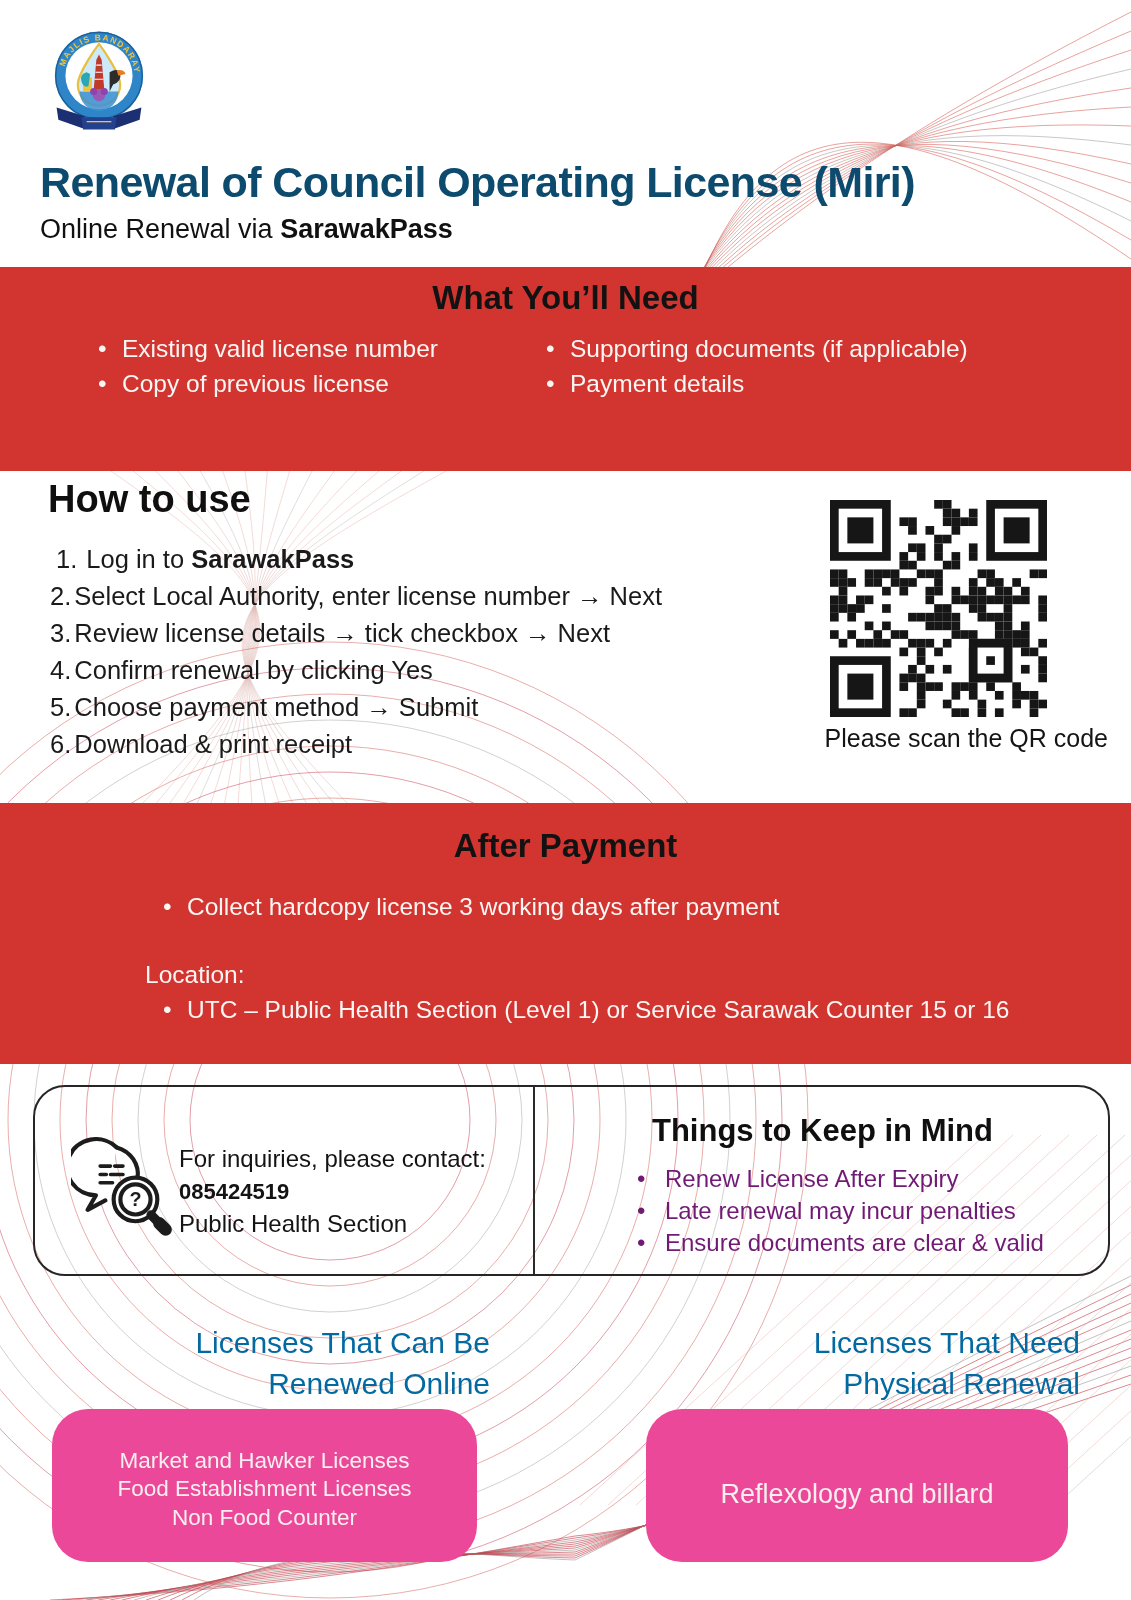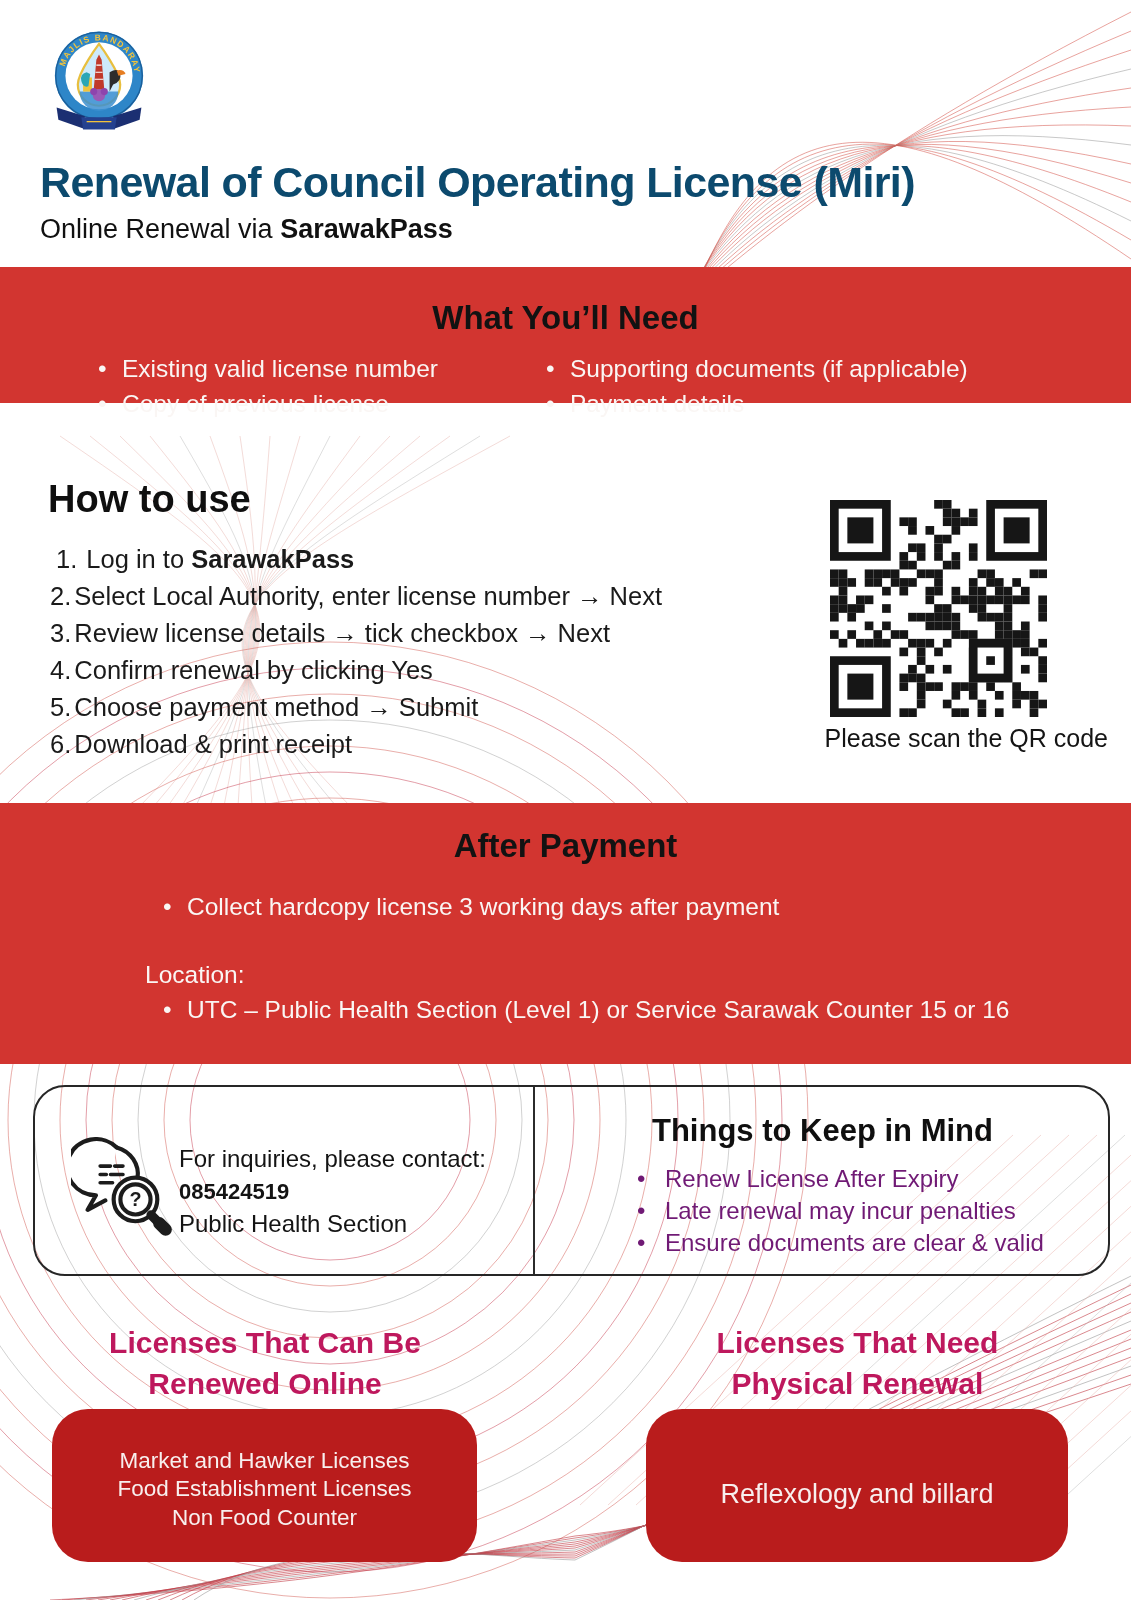--- a/index.html
+++ b/index.html
@@ -16,21 +16,21 @@
   .logo{ left:46px; top:26px; width:106px; height:110px; }
   .title{
     left:40px; top:158px; width:1080px;
     font-size:43px; font-weight:800; letter-spacing:-0.6px; color:#0c4a6e;
   }
   .subtitle{ left:40px; top:214px; font-size:27px; color:#111; }
   .subtitle b{ font-weight:800; }
 
   
   .band{ left:0; width:1131px; background:#d23530; }
-  .band1{ top:267px; height:136px; padding-top:30px; }
+  .band1{ top:267px; height:204px; padding-top:10px; }
   .band2{ top:803px; height:261px; padding-top:22px; }
   .band h2{
     text-align:center; font-size:33px; font-weight:800; color:#121212;
     line-height:42px;
   }
   .rlist{ list-style:none; color:#faf6f4; font-size:24.5px; }
   .rlist li{ position:relative; padding-left:24px; line-height:35px; }
   .rlist li::before{ content:"•"; position:absolute; left:0; }
   .cols{ display:flex; margin-top:12px; }
   .col1{ margin-left:98px; width:432px; }
@@ -61,25 +61,25 @@
   .contact-icon{ position:absolute; left:36px; top:50px; width:104px; height:104px; }
   .contact-text{ position:absolute; left:144px; top:56px; font-size:24px; line-height:32.5px; color:#141414; }
   .contact-text .phone{ font-weight:800; font-size:22px; }
   .things{ position:absolute; left:500px; top:22px; width:575px; }
   .things h3{ text-align:center; font-size:31px; font-weight:800; color:#0f0f0f; line-height:44px; }
   .things ul{ list-style:none; margin:10px 0 0 102px; font-size:24px; color:#701a75; }
   .things li{ position:relative; padding-left:28px; line-height:32px; }
   .things li::before{ content:"•"; position:absolute; left:0; }
 
   
-  .bh{ top:1322px; font-size:30px; font-weight:700; text-align:center; line-height:41px; color:#be185d; }
+  .bh{ top:1322px; font-size:30px; font-weight:400; text-align:right; line-height:41px; color:#0369a1; }
   .bh-left{ left:40px; width:450px; }
   .bh-right{ left:635px; width:445px; }
   .rbox{
-    background:#b91c1c; border-radius:36px; color:#f8efee;
+    background:#ec4899; border-radius:36px; color:#f8efee;
     display:flex; flex-direction:column; justify-content:center; align-items:center;
     text-align:center;
   }
   .rbox-left{ left:52px; top:1409px; width:425px; height:153px; font-size:22.5px; line-height:28.5px; padding-top:8px; }
   .rbox-right{ left:646px; top:1409px; width:422px; height:153px; font-size:27px; line-height:32px; padding-top:16px; }
 </style>
 </head>
 <body>
 
 <div class="poster">

